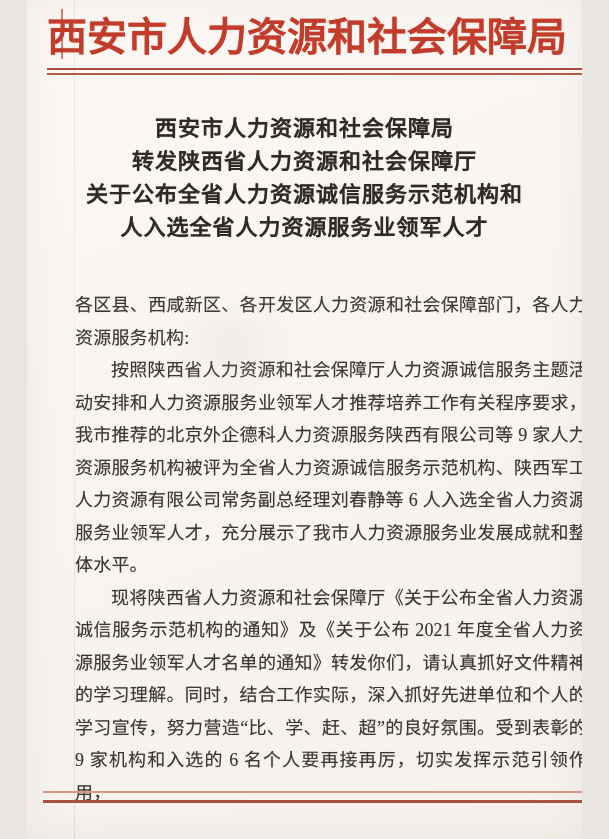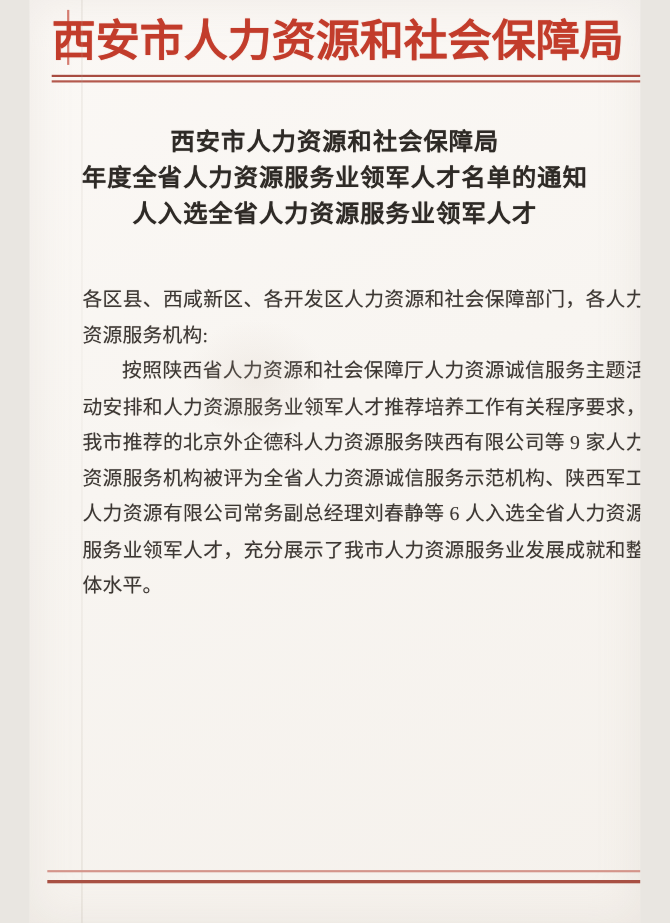--- a/index.html
+++ b/index.html
@@ -108,24 +108,26 @@
   <div class="crease"></div>
   <div class="red-artifact"></div>
   <div class="stamp-ghost"></div>
 
   <div class="agency">西安市人力资源和社会保障局</div>
 
   <div class="rule rule-header"></div>
 
   <div class="doc-title">
     <div>西安市人力资源和社会保障局</div>
-    <div>年度全省人力资源服务业领军人才名单的通知</div>
+    <div>转发陕西省人力资源和社会保障厅</div>
+    <div>关于公布全省人力资源诚信服务示范机构和</div>
     <div>人入选全省人力资源服务业领军人才</div>
   </div>
 
   <div class="doc-body">
     <p>各区县、西咸新区、各开发区人力资源和社会保障部门，各人力资源服务机构:</p>
     <p class="indent">按照陕西省人力资源和社会保障厅人力资源诚信服务主题活动安排和人力资源服务业领军人才推荐培养工作有关程序要求，我市推荐的北京外企德科人力资源服务陕西有限公司等 9 家人力资源服务机构被评为全省人力资源诚信服务示范机构、陕西军工人力资源有限公司常务副总经理刘春静等 6 人入选全省人力资源服务业领军人才，充分展示了我市人力资源服务业发展成就和整体水平。</p>
+    <p class="indent">现将陕西省人力资源和社会保障厅《关于公布全省人力资源诚信服务示范机构的通知》及《关于公布 2021 年度全省人力资源服务业领军人才名单的通知》转发你们，请认真抓好文件精神的学习理解。同时，结合工作实际，深入抓好先进单位和个人的学习宣传，努力营造“比、学、赶、超”的良好氛围。受到表彰的 9 家机构和入选的 6 名个人要再接再厉，切实发挥示范引领作用，</p>
   </div>
 
   <div class="rule-footer"></div>
 
 </div>
 
 </body></html>

